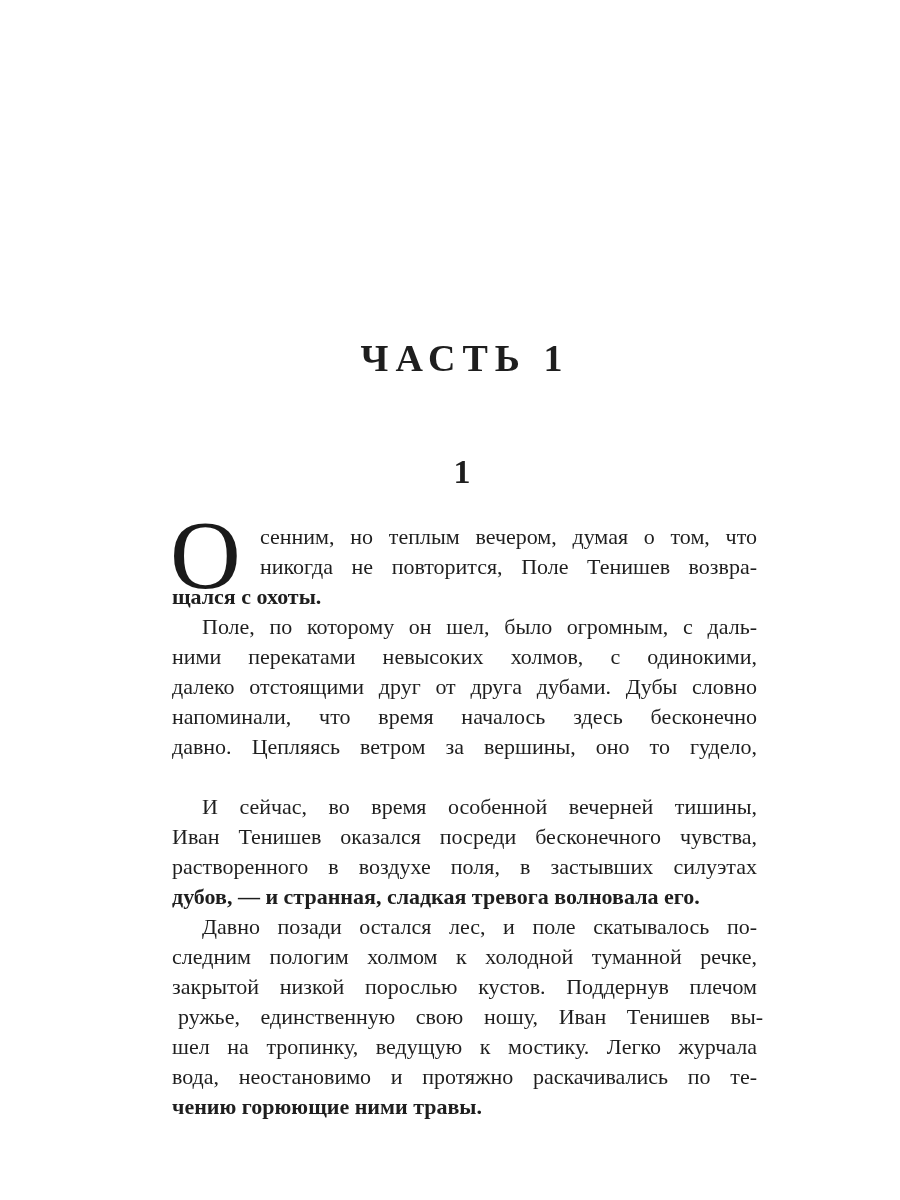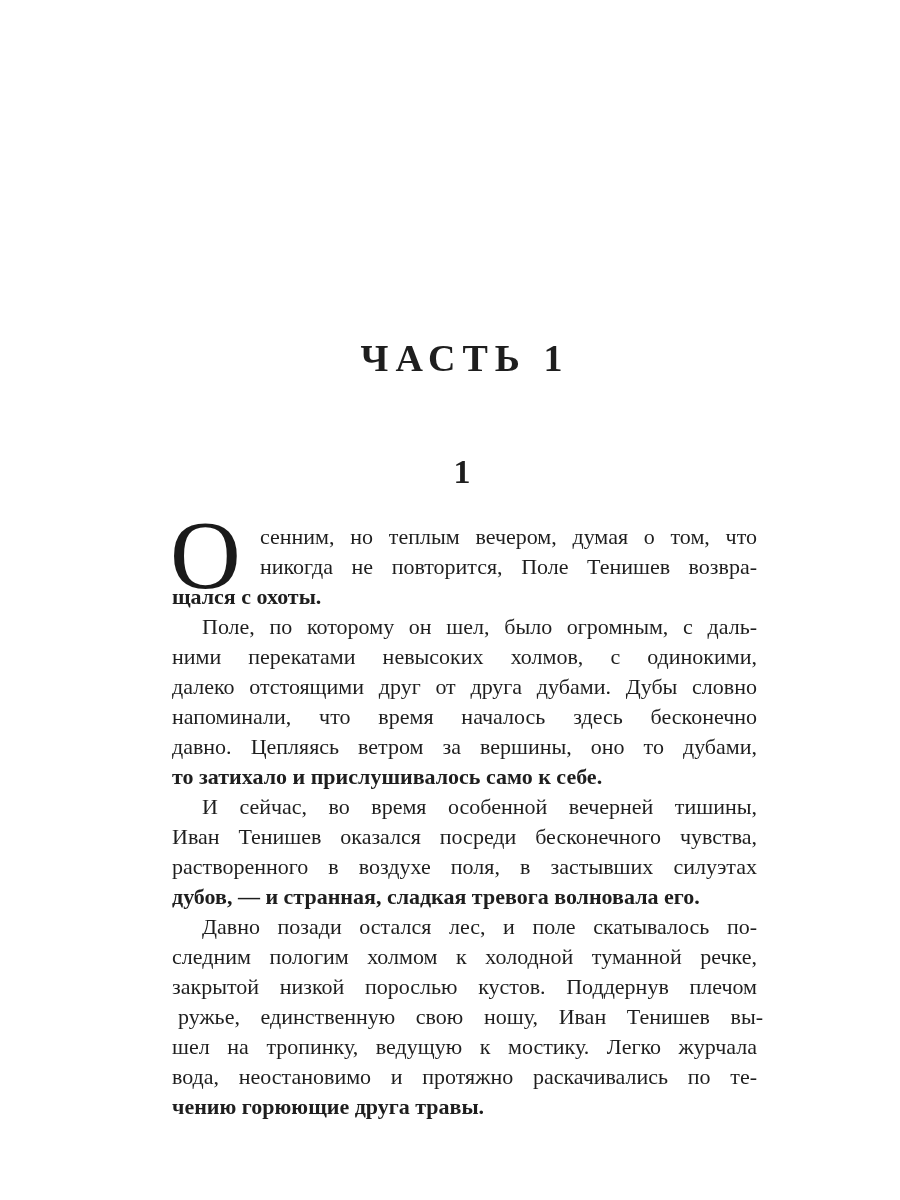--- a/index.html
+++ b/index.html
@@ -80,29 +80,28 @@
   <div class="dropcap">О</div>
 
   <div class="line drop-line" style="top:522px;">сенним, но теплым вечером, думая о том, что</div>
   <div class="line drop-line" style="top:552px;">никогда не повторится, Поле Тенишев возвра-</div>
   <div class="line last" style="top:582px;">щался с охоты.</div>
 
   <div class="line indent" style="top:612px;">Поле, по которому он шел, было огромным, с даль-</div>
   <div class="line" style="top:642px;font-family:Liberation Serif, serif;">ними перекатами невысоких холмов, с одинокими,</div>
   <div class="line" style="top:672px;">далеко отстоящими друг от друга дубами. Дубы словно</div>
   <div class="line" style="top:702px;">напоминали, что время началось здесь бесконечно</div>
-  <div class="line" style="top:732px;">давно. Цепляясь ветром за вершины, оно то дубами,</div>
-  <div class="line last" style="top:762px;">то затихало и прислушивалось само к себе.</div>
+  <div class="line" style="top:732px;">давно. Цепляясь ветром за вершины, оно то гудело,</div>
 
   <div class="line indent" style="top:792px;">И сейчас, во время особенной вечерней тишины,</div>
   <div class="line" style="top:822px;">Иван Тенишев оказался посреди бесконечного чувства,</div>
   <div class="line last" style="top:882px;">дубов, — и странная, сладкая тревога волновала его.</div>
   <div class="line" style="top:852px;">растворенного в воздухе поля, в застывших силуэтах</div>
 
   <div class="line indent" style="top:912px;">Давно позади остался лес, и поле скатывалось по-</div>
   <div class="line" style="top:942px;">следним пологим холмом к холодной туманной речке,</div>
   <div class="line" style="top:972px;">закрытой низкой порослью кустов. Поддернув плечом</div>
   <div class="line" style="top:1002px;margin-left:6px;">ружье, единственную свою ношу, Иван Тенишев вы-</div>
   <div class="line" style="top:1032px;">шел на тропинку, ведущую к мостику. Легко журчала</div>
   <div class="line" style="top:1062px;">вода, неостановимо и протяжно раскачивались по те-</div>
-  <div class="line last" style="top:1092px;">чению горюющие друга травы.</div>
+  <div class="line last" style="top:1092px;">чению горюющие ними травы.</div>
 
 </div>
 
 </body></html>

